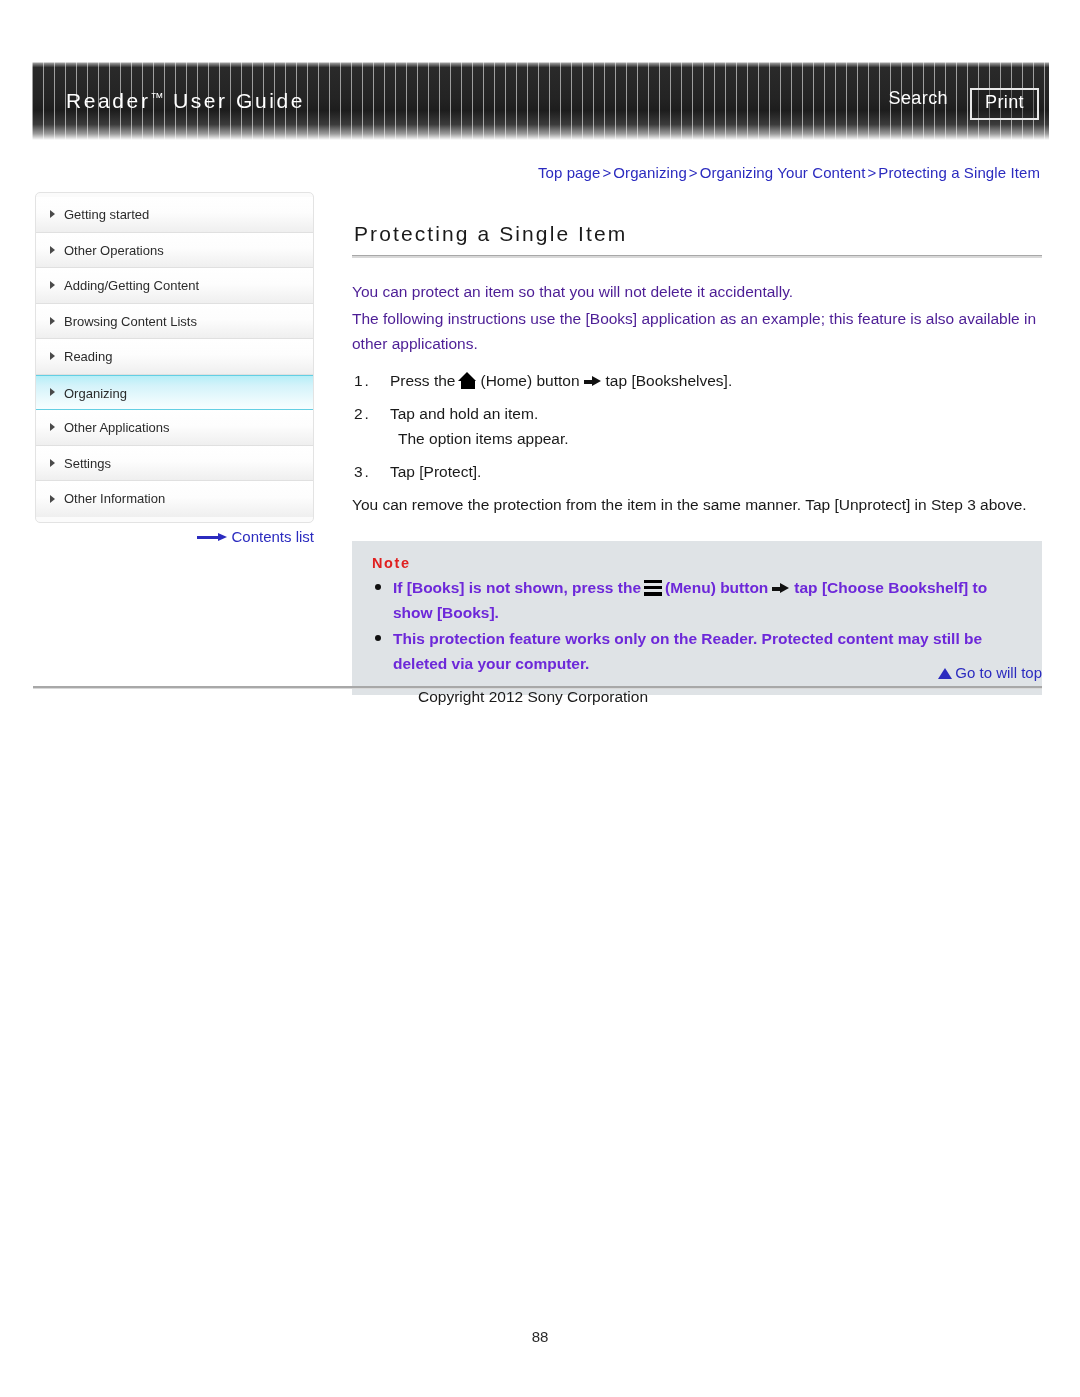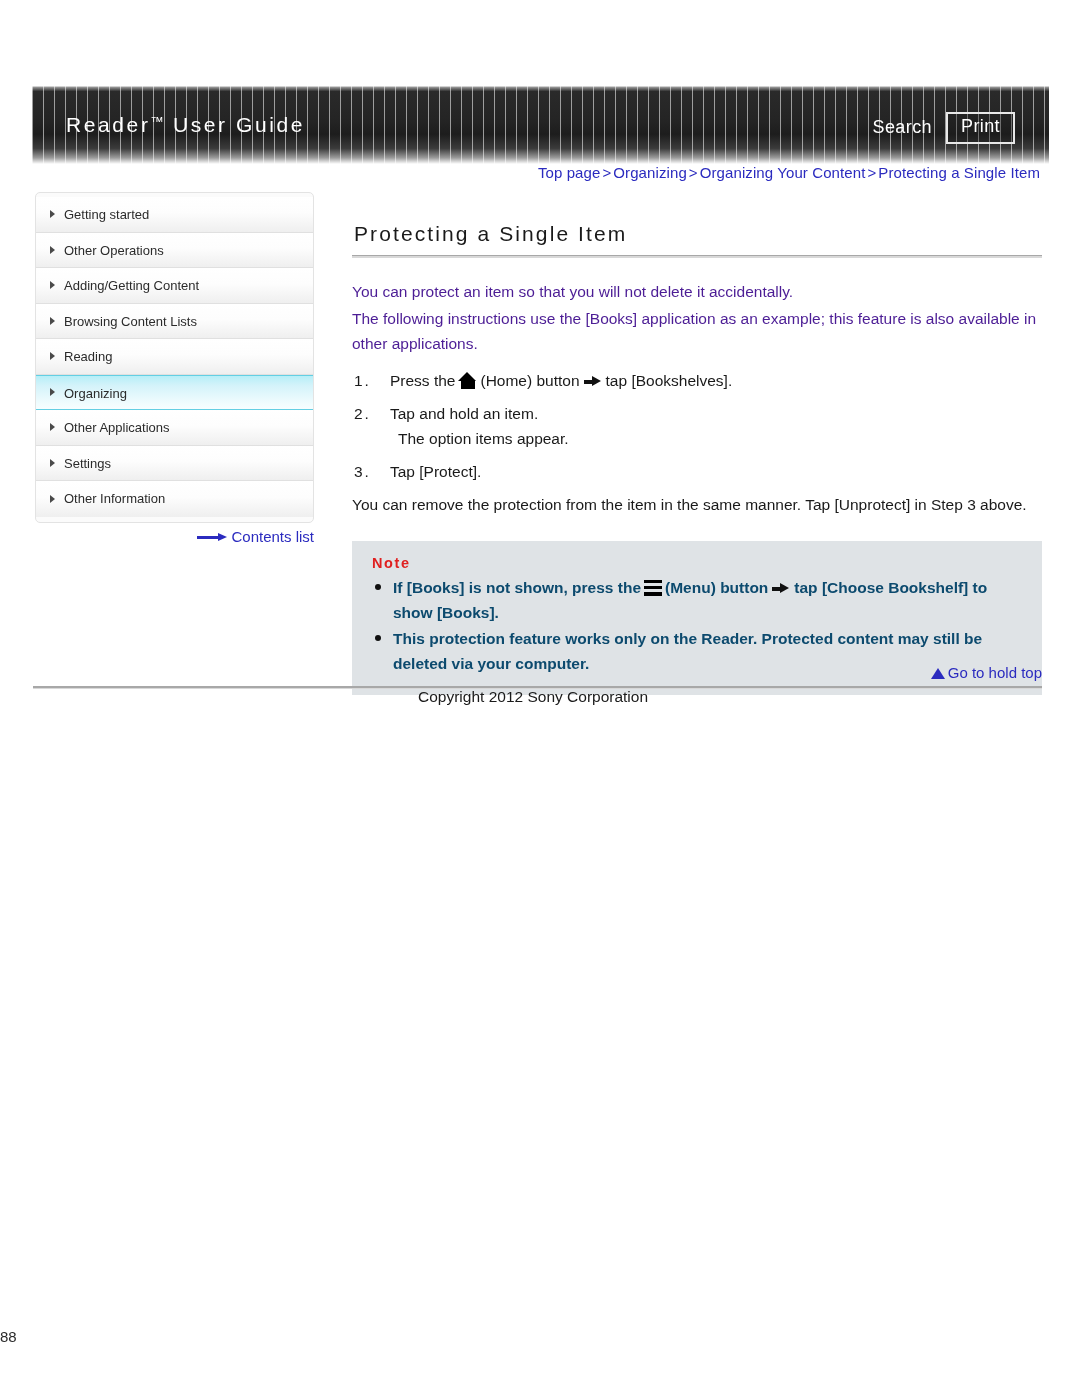--- a/index.html
+++ b/index.html
@@ -32,44 +32,43 @@
       linear-gradient(to bottom,
         #f2f2f2 0%,
         #8a8a8a 2%,
         #2a2a2a 7%,
         #242424 45%,
         #1d1d1d 62%,
         #3b3b3b 80%,
         #9b9b9b 92%,
         #ffffff 100%);
     overflow: hidden;
-    margin-top: 24px;
   }
   .header-title {
     position: absolute;
     left: 34px;
     top: 27px;
     font-size: 21px;
     letter-spacing: 2.6px;
     color: #ffffff;
     white-space: nowrap;
     font-weight: 400;
   }
   .header-title .tm {
     font-size: 13px;
     vertical-align: 6px;
     letter-spacing: 1px;
   }
   .header-actions {
     position: absolute;
-    right: 34px;
+    right: 10px;
     top: 26px;
     display: flex;
-    align-items: center;
-    gap: 14px;
+    align-items: flex-start;
+    gap: 22px;
   }
   .search-link {
     color: #ffffff;
     font-size: 18px;
     letter-spacing: 0.4px;
     text-decoration: none;
   }
   .print-button {
     color: #ffffff;
     font-size: 18px;
@@ -316,21 +315,21 @@
   .note-list {
     margin: 0;
     padding: 0;
     list-style: none;
   }
   .note-list li {
     position: relative;
     padding-left: 21px;
     font-size: 15.5px;
     line-height: 25px;
-    color: #0c4a6e;
+    color: #6d28d9;
     margin-bottom: 1px;
   }
   .note-list li::before {
     content: "";
     position: absolute;
     left: 3px;
     top: 9px;
     width: 6px;
     height: 6px;
     background: #111;
@@ -372,20 +371,21 @@
     top: 688px;
     font-size: 15.5px;
     color: #1a1a1a;
     white-space: nowrap;
   }
   .page-number {
     position: absolute;
     left: 0;
     top: 1328px;
     width: 1080px;
+    text-align: center;
     font-size: 15px;
     color: #2b2b2b;
   }
 </style>
 </head>
 <body>
 
 <div class="header-banner">
   <div class="header-title"><span>Reader</span><span class="tm">™</span><span> User Guide</span></div>
   <div class="header-actions">
@@ -466,17 +466,17 @@
   <section class="note-box">
     <div class="note-label">Note</div>
     <ul class="note-list">
       <li><span>If [Books] is not shown, press the</span><span class="icon-menu"><i></i><i></i><i></i></span><span>(Menu) button</span><span class="icon-arrow-r"></span><span>tap [Choose Bookshelf] to show [Books].</span></li>
       <li>This protection feature works only on the Reader. Protected content may still be deleted via your computer.</li>
     </ul>
   </section>
 </main>
 
 <div class="go-top">
-  <span class="tri"></span><a href="#">Go to hold top</a>
+  <span class="tri"></span><a href="#">Go to will top</a>
 </div>
 <div class="footer-rule"></div>
 <div class="copyright">Copyright 2012 Sony Corporation</div>
 <div class="page-number">88</div>
 
 </body></html>

